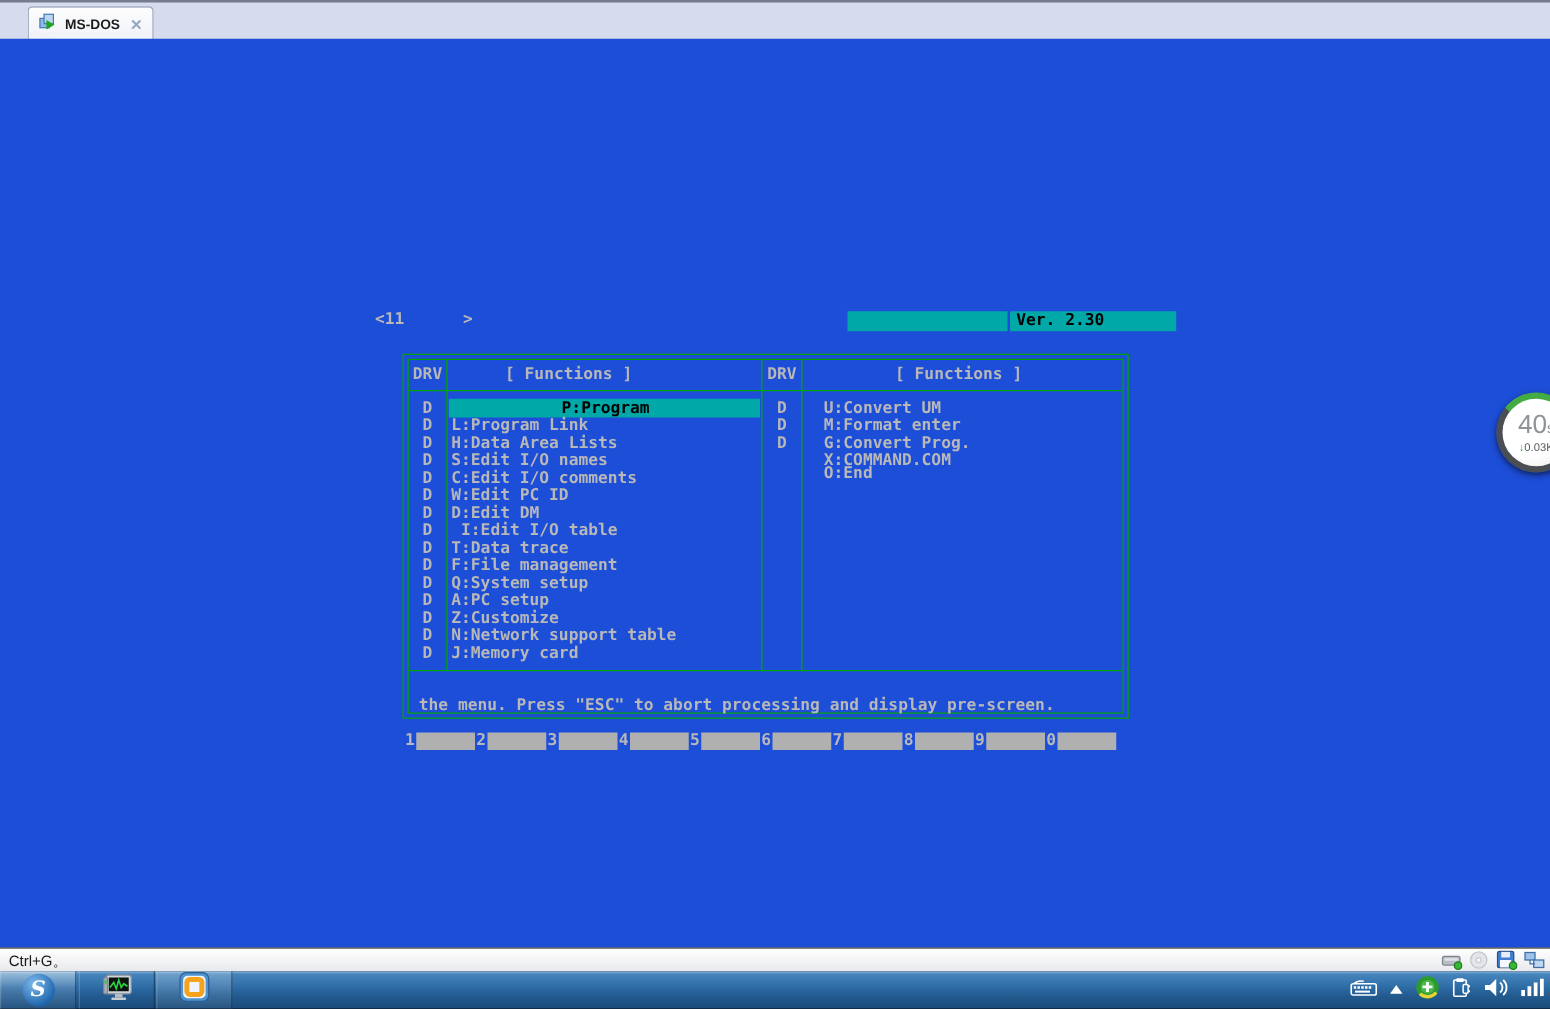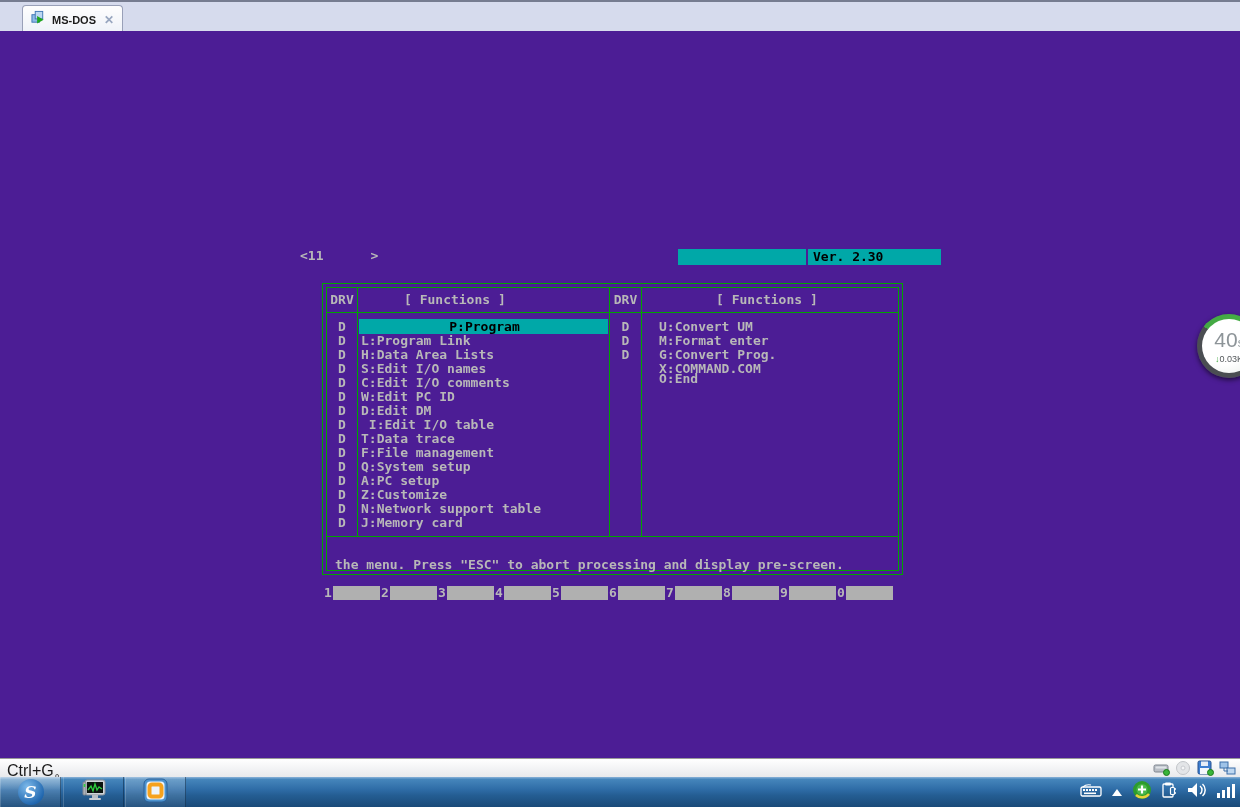--- a/index.html
+++ b/index.html
@@ -10,21 +10,21 @@
   .tabbar { position:absolute; left:0; top:0; width:1240px; height:43px;
             background:#d6dbed; border-top:2px solid #767c90; }
   .tab { position:absolute; left:22px; top:3px; height:28px; min-width:84px;
          background:linear-gradient(#fefefe,#eef1f8);
          border:1px solid #99a0b8; border-bottom:none; border-radius:4px 4px 0 0;
          display:flex; align-items:center; gap:6px; padding:0 8px; }
   .tab-label { font-size:11px; font-weight:bold; color:#1c1c1c; }
   .tab-close { font-size:12px; font-weight:bold; color:#98a6bf; margin-left:2px; cursor:default; }
 
   
-  .vmscreen { position:absolute; left:0; top:31px; width:1240px; height:727px; background:#4c1d95; }
+  .vmscreen { position:absolute; left:0; top:31px; width:1240px; height:727px; background:#1d4ed8; }
 
   .dos { font-family:"DejaVu Sans Mono",monospace; font-size:13px; font-weight:bold;
          color:#b8b8b8; white-space:pre; line-height:14px; }
 
   .page-indicator { position:absolute; left:300px; top:218px; }
   .teal-bar  { position:absolute; top:218px; height:16px; background:#00a8a8; }
   .bar-blank { left:678px; width:128px; }
   .bar-ver   { left:808px; width:133px; color:#000; line-height:16px; padding-left:5px; }
 
   .menu-outer { position:absolute; left:322px; top:252px; width:581px; height:292px;
@@ -69,21 +69,21 @@
               background:radial-gradient(circle at 40% 35%,#ffffff 55%,#e7ece7);
               text-align:center; }
   .sb-time { margin-top:10px; font-size:21px; color:#8d9498; line-height:21px; }
   .sb-unit { font-size:12px; }
   .sb-dl { font-size:9px; color:#55595c; line-height:11px; }
   .sb-arrow { color:#3aa53a; font-weight:bold; }
 
   
   .vmbar { position:absolute; left:0; top:758px; width:1240px; height:19px;
            background:linear-gradient(#ffffff,#e8e9ec); border-top:1px solid #9a9a9a; }
-  .vmbar-hint { position:absolute; left:7px; top:2px; font-size:16px; color:#1a1a1a;text-align:right; }
+  .vmbar-hint { position:absolute; left:7px; top:2px; font-size:12px; color:#1a1a1a;text-align:right; }
   .vmbar-devices { position:absolute; right:4px; top:1px; display:flex; gap:5px; align-items:center; }
   .dev-ic { width:17px; height:16px; display:inline-block; }
 
   
   .taskbar { position:absolute; left:0; top:777px; width:1240px; height:30px;
              background:linear-gradient(180deg,#8ab2d8 0%,#4585bb 8%,#2e6ca6 42%,#245d92 62%,#1a4a79 100%); }
   .task-btn { position:absolute; top:0; height:30px; width:61px;
               display:flex; align-items:center; justify-content:center;
               border-right:1px solid rgba(10,40,70,.55); border-left:1px solid rgba(255,255,255,.18); }
   .task-btn.lit { background:linear-gradient(rgba(255,255,255,.45),rgba(255,255,255,.15) 45%,rgba(255,255,255,.05)); }

